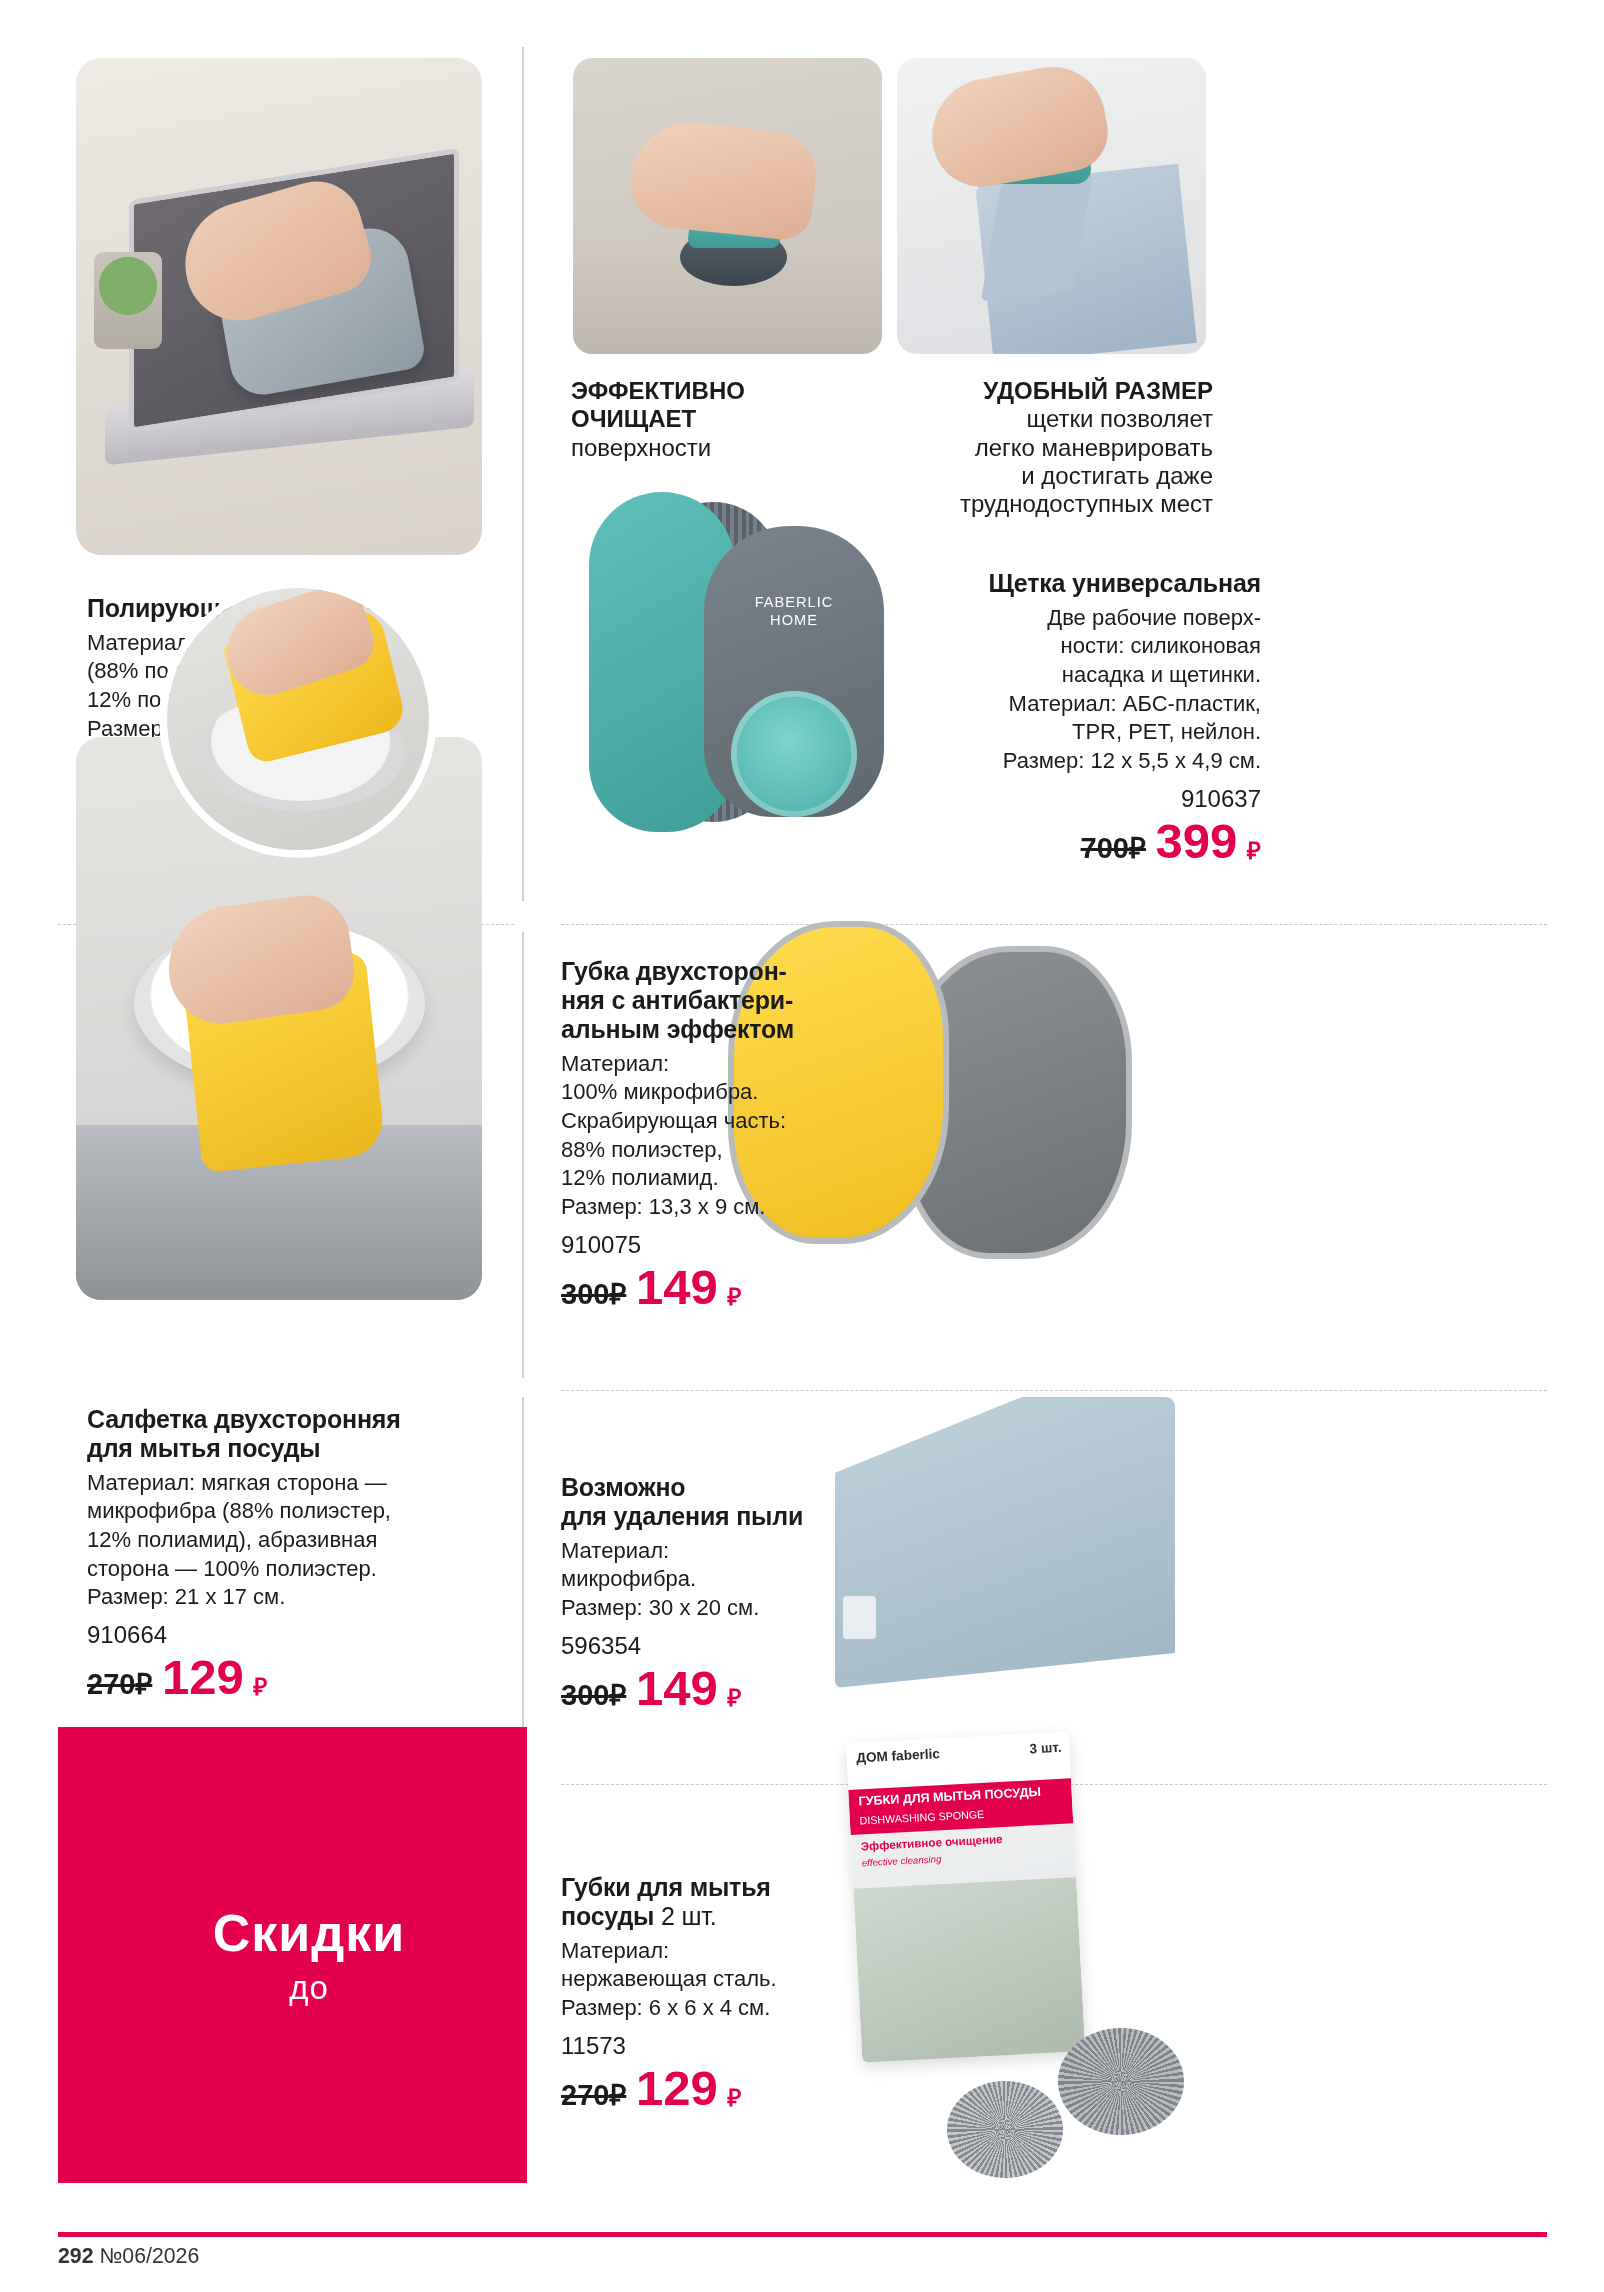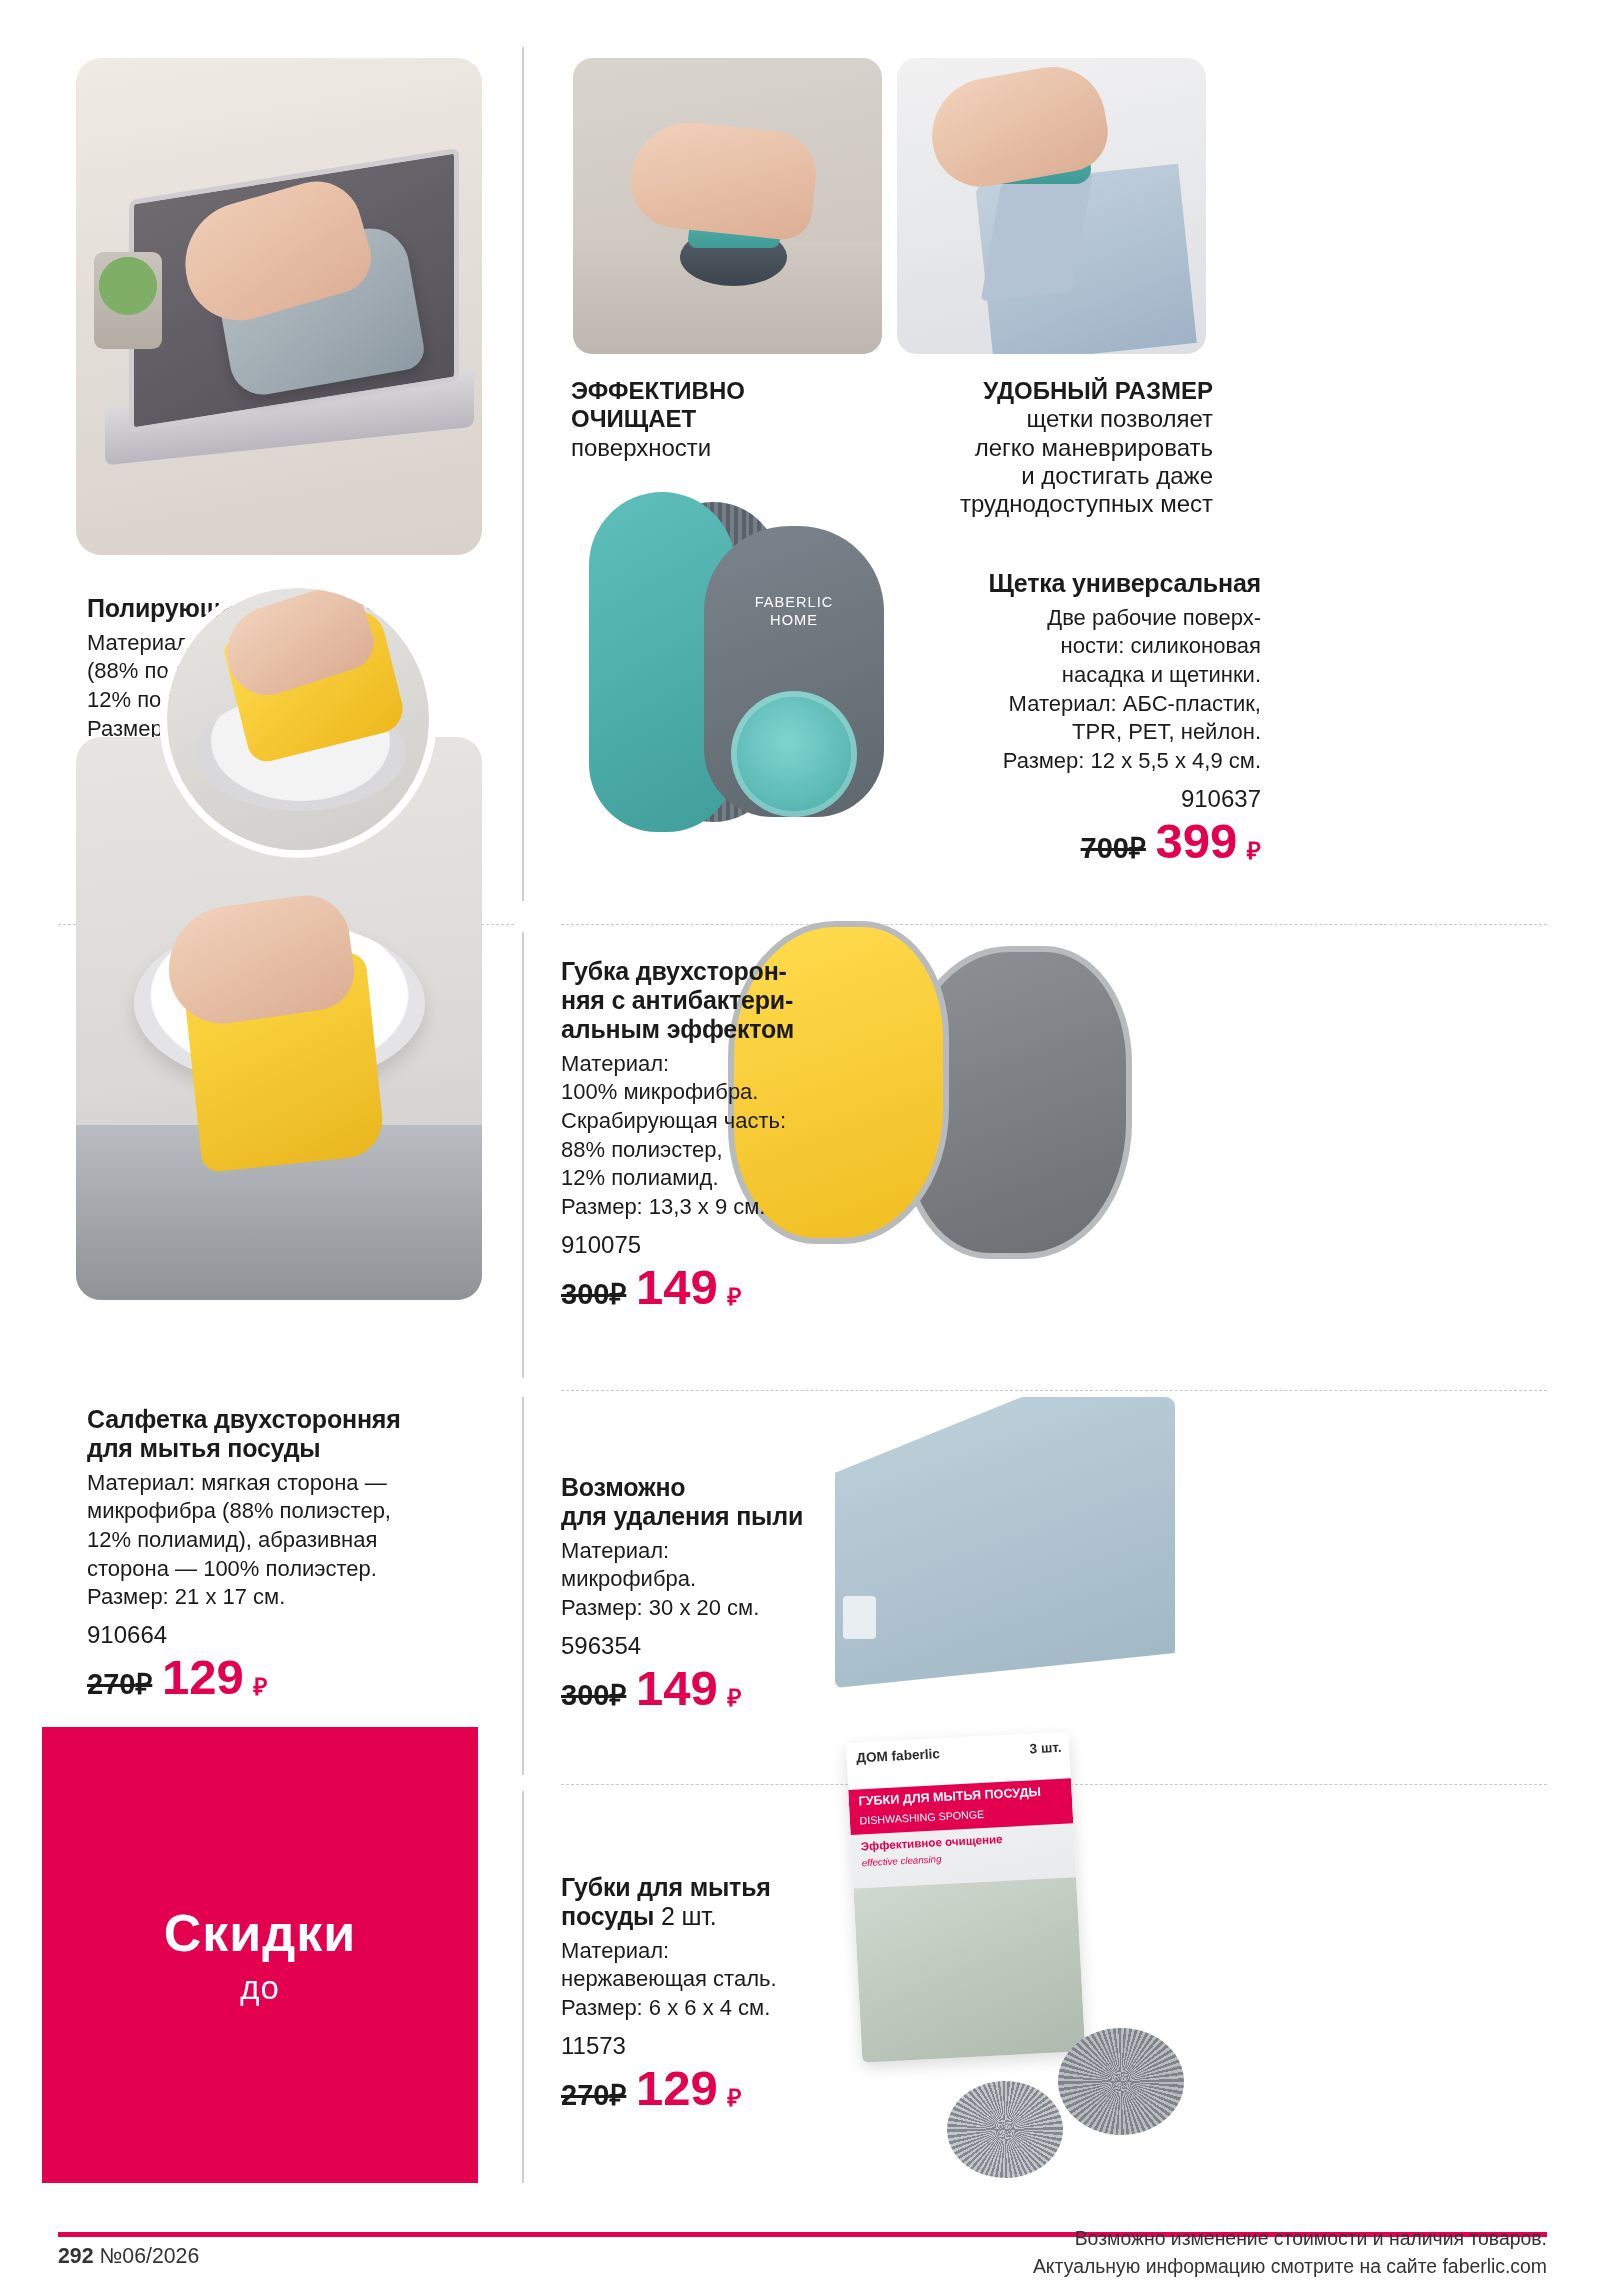--- a/index.html
+++ b/index.html
@@ -161,23 +161,23 @@
   .p-steel .ball2 { position:absolute; left:112px; top:344px; width:116px; height:97px;
      border-radius:50%;
      background-image:repeating-conic-gradient(#c2c6ca 0 3deg,#83898e 3deg 6deg); }
 
   
   .vline { position:absolute; background:#cfcfcf; }
   .dashline { position:absolute; border-top:1.9px dashed #c8c8c8; }
 
   
   .discount {
-    position:absolute; left:42px; top:1727px; width:436px; height:456px;
+    position:absolute; left:58px; top:1727px; width:436px; height:456px;
     background:#e3004f; color:#ffffff; display:flex; flex-direction:column;
-    align-items:center; justify-content:center; text-align:center;
+    align-items:center; justify-content:center; text-align:center;padding-left:33px;
   }
   .discount .d1 { font-size:52px; font-weight:bold; letter-spacing:1px; }
   .discount .d2 { font-size:33px; margin-top:5.8px; letter-spacing:1px; }
   .discount .d3 { font-size:107px; font-weight:bold; margin-top:29px; line-height:1; }
   .discount .d3 span { font-size:43px; font-weight:bold; }
 
   
   .footer-bar { position:absolute; left:58px; top:2232px; width:1489px; height:4.9px; background:#e3004f; }
   .footer-left { position:absolute; left:58px; top:2244px; font-size:21.3px; color:#333; }
   .footer-left b { font-weight:bold; }
@@ -405,19 +405,15 @@
       <span class="new-price">129</span>
       <span class="cur">₽</span>
     </div>
   </div>
 
   <div class="footer-bar"></div>
   <div class="footer-left">
     <b>292</b>
     <span>№06/2026</span>
   </div>
-  <div class="footer-right">
-    <div>Возможно изменение стоимости и наличия товаров.</div>
-    <div>Актуальную информацию смотрите на сайте faberlic.com</div>
-  </div>
 
 </div>
 
 
 </body></html>

